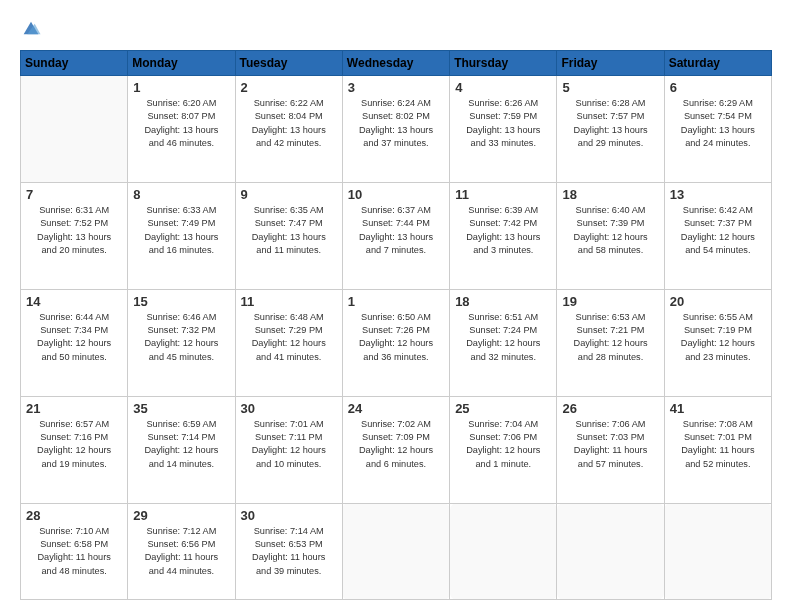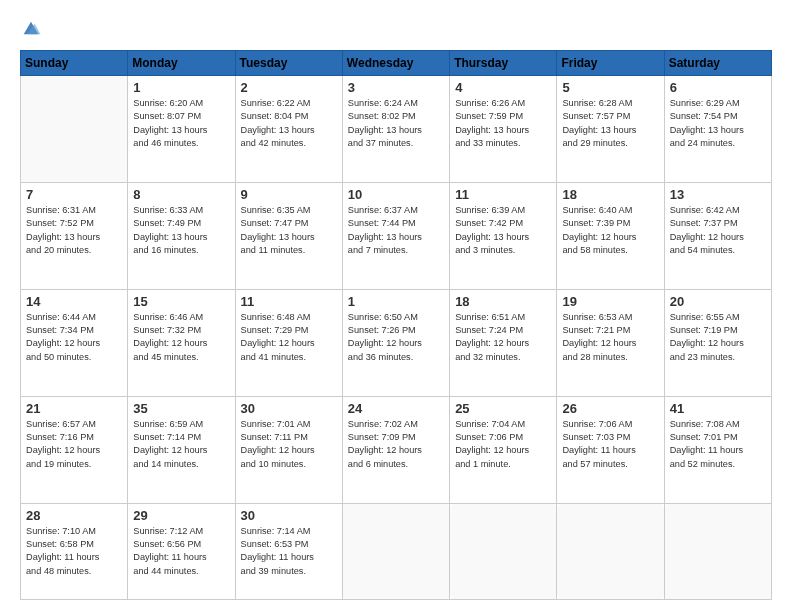--- a/index.html
+++ b/index.html
@@ -91,20 +91,21 @@
       font-size: 13px;
       font-weight: bold;
       color: #333;
       display: block;
       margin-bottom: 2px;
     }
     .day-info {
       font-size: 9.2px;
       line-height: 1.45;
       color: #333;
+      text-align: center;
     }
     .row-last td {
       height: 72px;
       border-radius: 7px;
     }
   </style>
 </head>
 <body>
 
 <div class="page">

